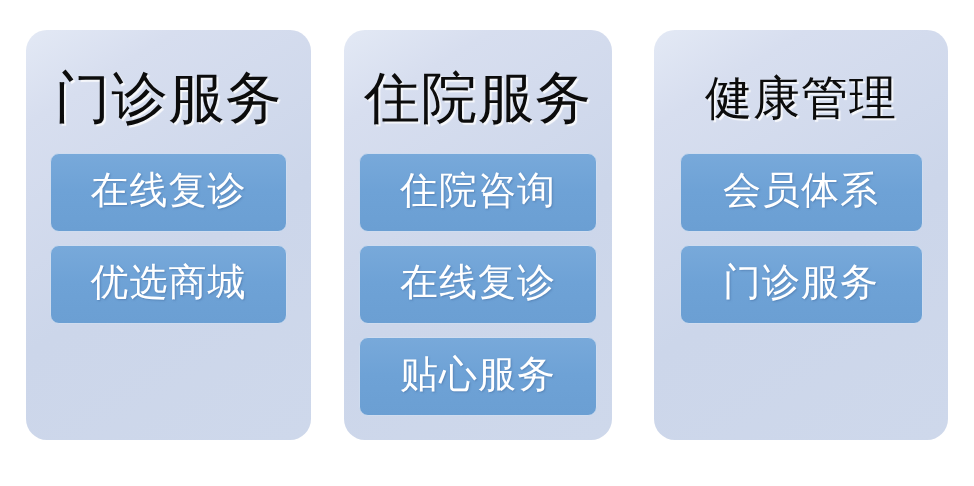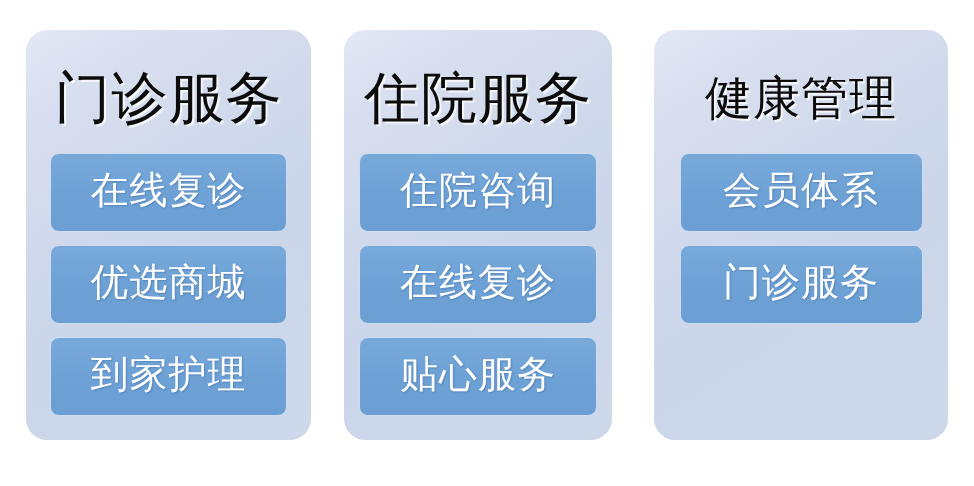--- a/index.html
+++ b/index.html
@@ -86,21 +86,20 @@
 </head>
 <body>
 
 <div id="canvas">
 
   <div class="card card-1">
     <div class="card-title">门诊服务</div>
     <div class="item-list">
       <div class="item">在线复诊</div>
       <div class="item">优选商城</div>
-      <div class="item">到家护理</div>
     </div>
   </div>
 
   <div class="card card-2">
     <div class="card-title">住院服务</div>
     <div class="item-list">
       <div class="item">住院咨询</div>
       <div class="item">在线复诊</div>
       <div class="item">贴心服务</div>
     </div>

